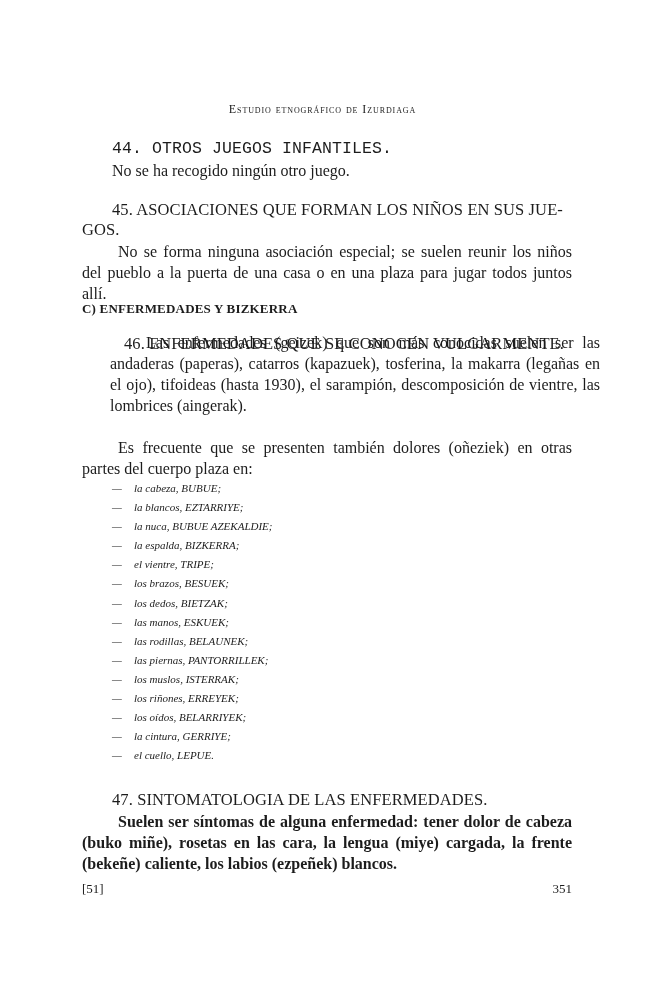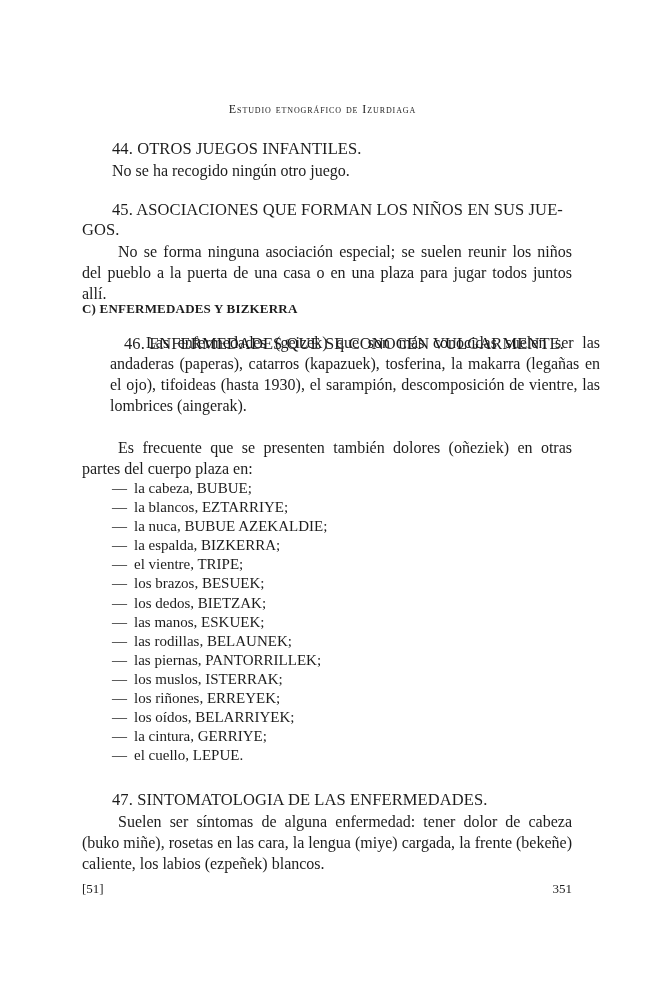--- a/index.html
+++ b/index.html
@@ -13,33 +13,33 @@
     font-size: 12px; letter-spacing: 0.9px; font-variant: small-caps;
   }
   .block { position: absolute; left: 82px; width: 488px; font-size: 16px; line-height: 21px; }
   .heading { font-size: 16.5px; letter-spacing: 0.1px; }
   .indent { text-indent: 36px; }
   .just { text-align: justify; text-align-last: left; }
   .section-head {
     position: absolute; left: 82px; top: 301px; font-family: "Liberation Serif", serif;
     font-weight: bold; font-size: 13px; letter-spacing: 0.2px;
   }
-  .list { position: absolute; left: 112px; top: 479px; font-size: 15px; line-height: 19.1px; }
+  .list { position: absolute; left: 112px; top: 479px; font-size: 11px; line-height: 19.1px; font-style: italic; }
   .list-item { white-space: nowrap; }
   .dash { display: inline-block; width: 22px; }
   .folio { position: absolute; top: 881px; font-size: 13px; }
 </style>
 </head>
 <body>
 
 <div class="page">
 
   <div class="running-head">Estudio etnográfico de Izurdiaga</div>
 
-  <div class="block heading" style="top:138px; left:112px; width:460px;">44.  OTROS JUEGOS INFANTILES.</div>
+  <div class="block heading" style="top:138px; left:112px; width:460px;font-family:Liberation Mono, monospace;">44.  OTROS JUEGOS INFANTILES.</div>
   <div class="block" style="top:160px; left:112px; width:460px;">No se ha recogido ningún otro juego.</div>
 
   <div class="block heading" style="top:199px; left:112px; width:460px; white-space:nowrap;">45.  ASOCIACIONES QUE FORMAN LOS NIÑOS EN SUS JUE-</div>
   <div class="block indent just" style="top:241px; width:490px;">No se forma ninguna asociación especial; se suelen reunir los niños del pueblo a la puerta de una casa o en una plaza para jugar todos juntos allí.</div>
   <div class="block heading" style="top:219px;">GOS.</div>
 
   <div class="section-head">C)  ENFERMEDADES Y BIZKERRA</div>
 
   <div class="block heading" style="top:325px; left:124px; width:460px; white-space:nowrap;margin-top:8px;">46.  ENFERMEDADES QUE SE CONOCEN VULGARMENTE.</div>
   <div class="block indent just" style="top:332px; width:490px;margin-left:28px;">Las enfermedades (geizek) que son más conocidas suelen ser las andaderas (paperas), catarros (kapazuek), tosferina, la makarra (legañas en el ojo), tifoideas (hasta 1930), el sarampión, descomposición de vientre, las lombrices (aingerak).</div>
@@ -57,18 +57,18 @@
     <div class="list-item"><span class="dash">—</span><span>las rodillas, BELAUNEK;</span></div>
     <div class="list-item"><span class="dash">—</span><span>las piernas, PANTORRILLEK;</span></div>
     <div class="list-item"><span class="dash">—</span><span>los muslos, ISTERRAK;</span></div>
     <div class="list-item"><span class="dash">—</span><span>los riñones, ERREYEK;</span></div>
     <div class="list-item"><span class="dash">—</span><span>los oídos, BELARRIYEK;</span></div>
     <div class="list-item"><span class="dash">—</span><span>la cintura, GERRIYE;</span></div>
     <div class="list-item"><span class="dash">—</span><span>el cuello, LEPUE.</span></div>
   </div>
 
   <div class="block heading" style="top:789px; left:112px; width:460px; white-space:nowrap;">47.  SINTOMATOLOGIA DE LAS ENFERMEDADES.</div>
-  <div class="block indent just" style="top:811px; width:490px;">Suelen ser síntomas de alguna enfermedad: tener dolor de cabeza (buko miñe), rosetas en las cara, la lengua (miye) cargada, la frente (bekeñe) caliente, los labios (ezpeñek) blancos.</div>
+  <div class="block indent just" style="top:811px; width:490px;font-weight:bold;">Suelen ser síntomas de alguna enfermedad: tener dolor de cabeza (buko miñe), rosetas en las cara, la lengua (miye) cargada, la frente (bekeñe) caliente, los labios (ezpeñek) blancos.</div>
 
   <div class="folio" style="left:82px;">[51]</div>
   <div class="folio" style="right:73px;">351</div>
 
 </div>
 
 </body></html>

